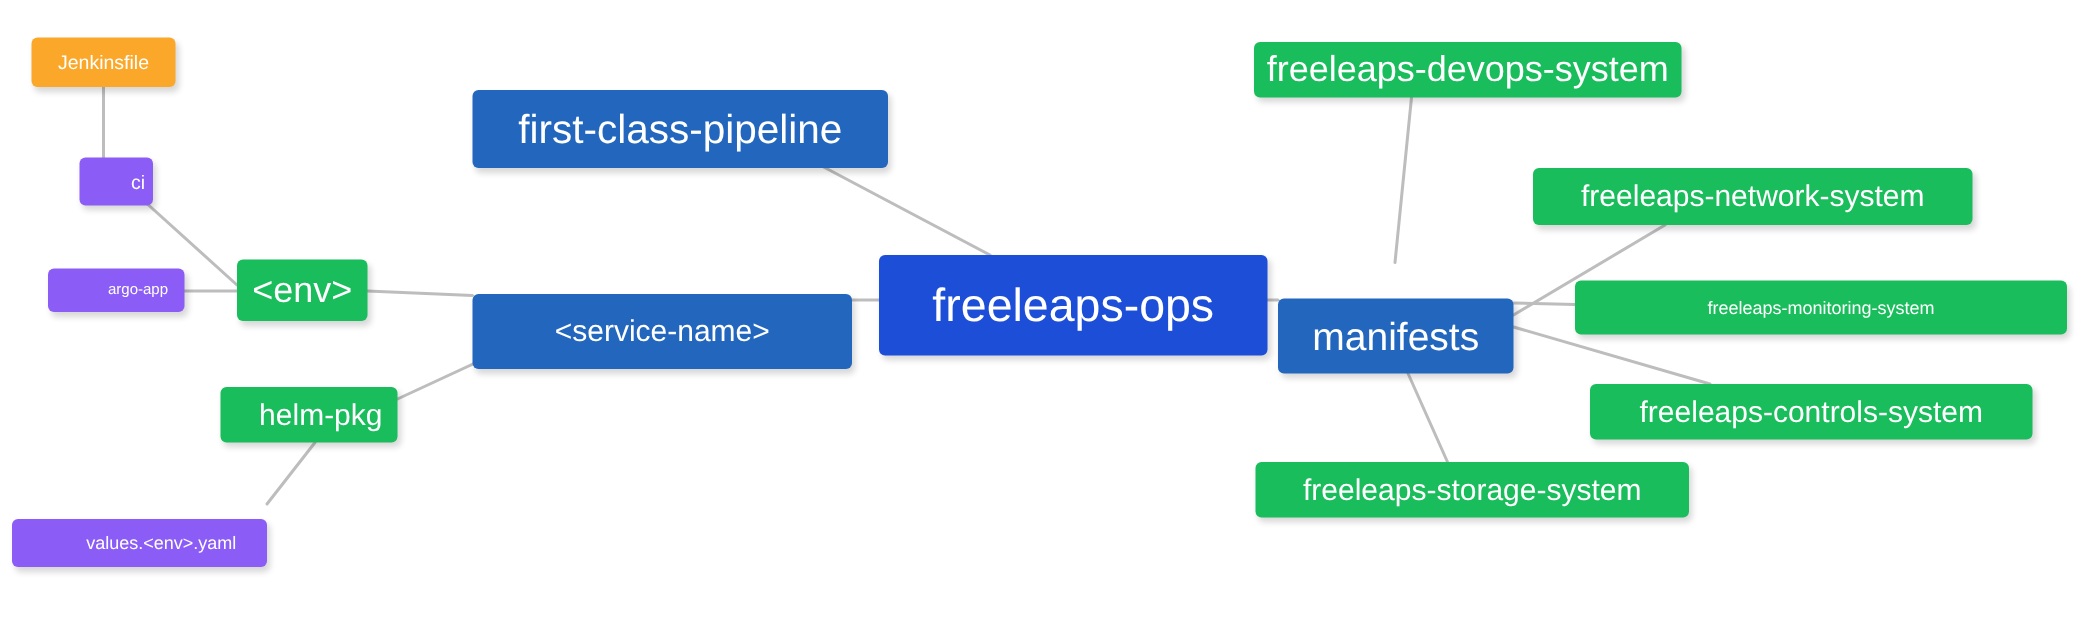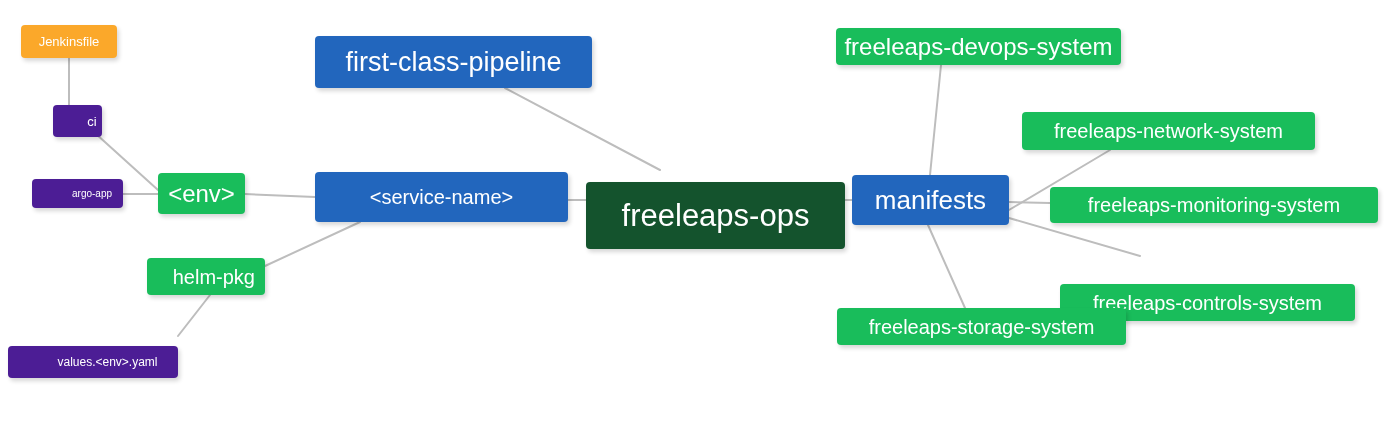--- a/index.html
+++ b/index.html
@@ -36,24 +36,24 @@
     color: #ffffff;
     border-radius: 4px;
     white-space: nowrap;
     line-height: 1;
     text-align: center;
     box-shadow: 2px 3px 4px rgba(0,0,0,0.16);
     padding: 0 10px;
     user-select: none;
   }
   .n-orange { background: #fba82a; }
-  .n-red    { background: #4c1d95; padding-left: 39px; }
+  .n-red    { background: #8b5cf6; padding-left: 39px; }
   .n-green  { background: #19bd5b; }
-  .n-blue   { background: #2266bd; }
-  .n-dark   { background: #14532d; margin-top: 12px; }
+  .n-blue   { background: #2266bd; margin-top: 24px; }
+  .n-dark   { background: #1d4ed8; }
 </style>
 </head>
 <body>
 
 <div id="canvas" style="width: 1390px; height: 421px; background: rgb(255, 255, 255);">
   <svg id="edges" viewBox="0 0 1390 421" width="1390" height="421" xmlns="http://www.w3.org/2000/svg">
       <line x1="69" y1="58" x2="69" y2="105" stroke="#bdbdbd" stroke-width="2" stroke-linecap="round"></line>
       <line x1="85" y1="124" x2="158" y2="190" stroke="#bdbdbd" stroke-width="2" stroke-linecap="round"></line>
       <line x1="123" y1="194" x2="158" y2="194" stroke="#bdbdbd" stroke-width="2" stroke-linecap="round"></line>
       <line x1="245" y1="194" x2="315" y2="197" stroke="#bdbdbd" stroke-width="2" stroke-linecap="round"></line>
@@ -98,23 +98,23 @@
       </div>
       <div class="node n-blue" style="left: 852px; top: 175px; width: 157px; height: 50px; font-size: 26px;">
         <span>manifests</span>
       </div>
       <div class="node n-green" style="left: 836px; top: 28px; width: 285px; height: 37px; font-size: 24px;">
         <span>freeleaps-devops-system</span>
       </div>
       <div class="node n-green" style="left: 1022px; top: 112px; width: 293px; height: 38px; font-size: 20px;">
         <span>freeleaps-network-system</span>
       </div>
-      <div class="node n-green" style="left: 1050px; top: 187px; width: 328px; height: 36px; font-size: 20px;">
+      <div class="node n-green" style="left: 1050px; top: 187px; width: 328px; height: 36px; font-size: 12px;">
         <span>freeleaps-monitoring-system</span>
       </div>
-      <div class="node n-green" style="left: 1060px; top: 256px; width: 295px; height: 37px; font-size: 20px; margin-top: 28px;">
+      <div class="node n-green" style="left: 1060px; top: 256px; width: 295px; height: 37px; font-size: 20px;">
         <span>freeleaps-controls-system</span>
       </div>
       <div class="node n-green" style="left: 816px; top: 308px; width: 289px; height: 37px; font-size: 20px; margin-left: 21px;">
         <span>freeleaps-storage-system</span>
       </div>
     </div>
 </div>
 
 </body></html>

